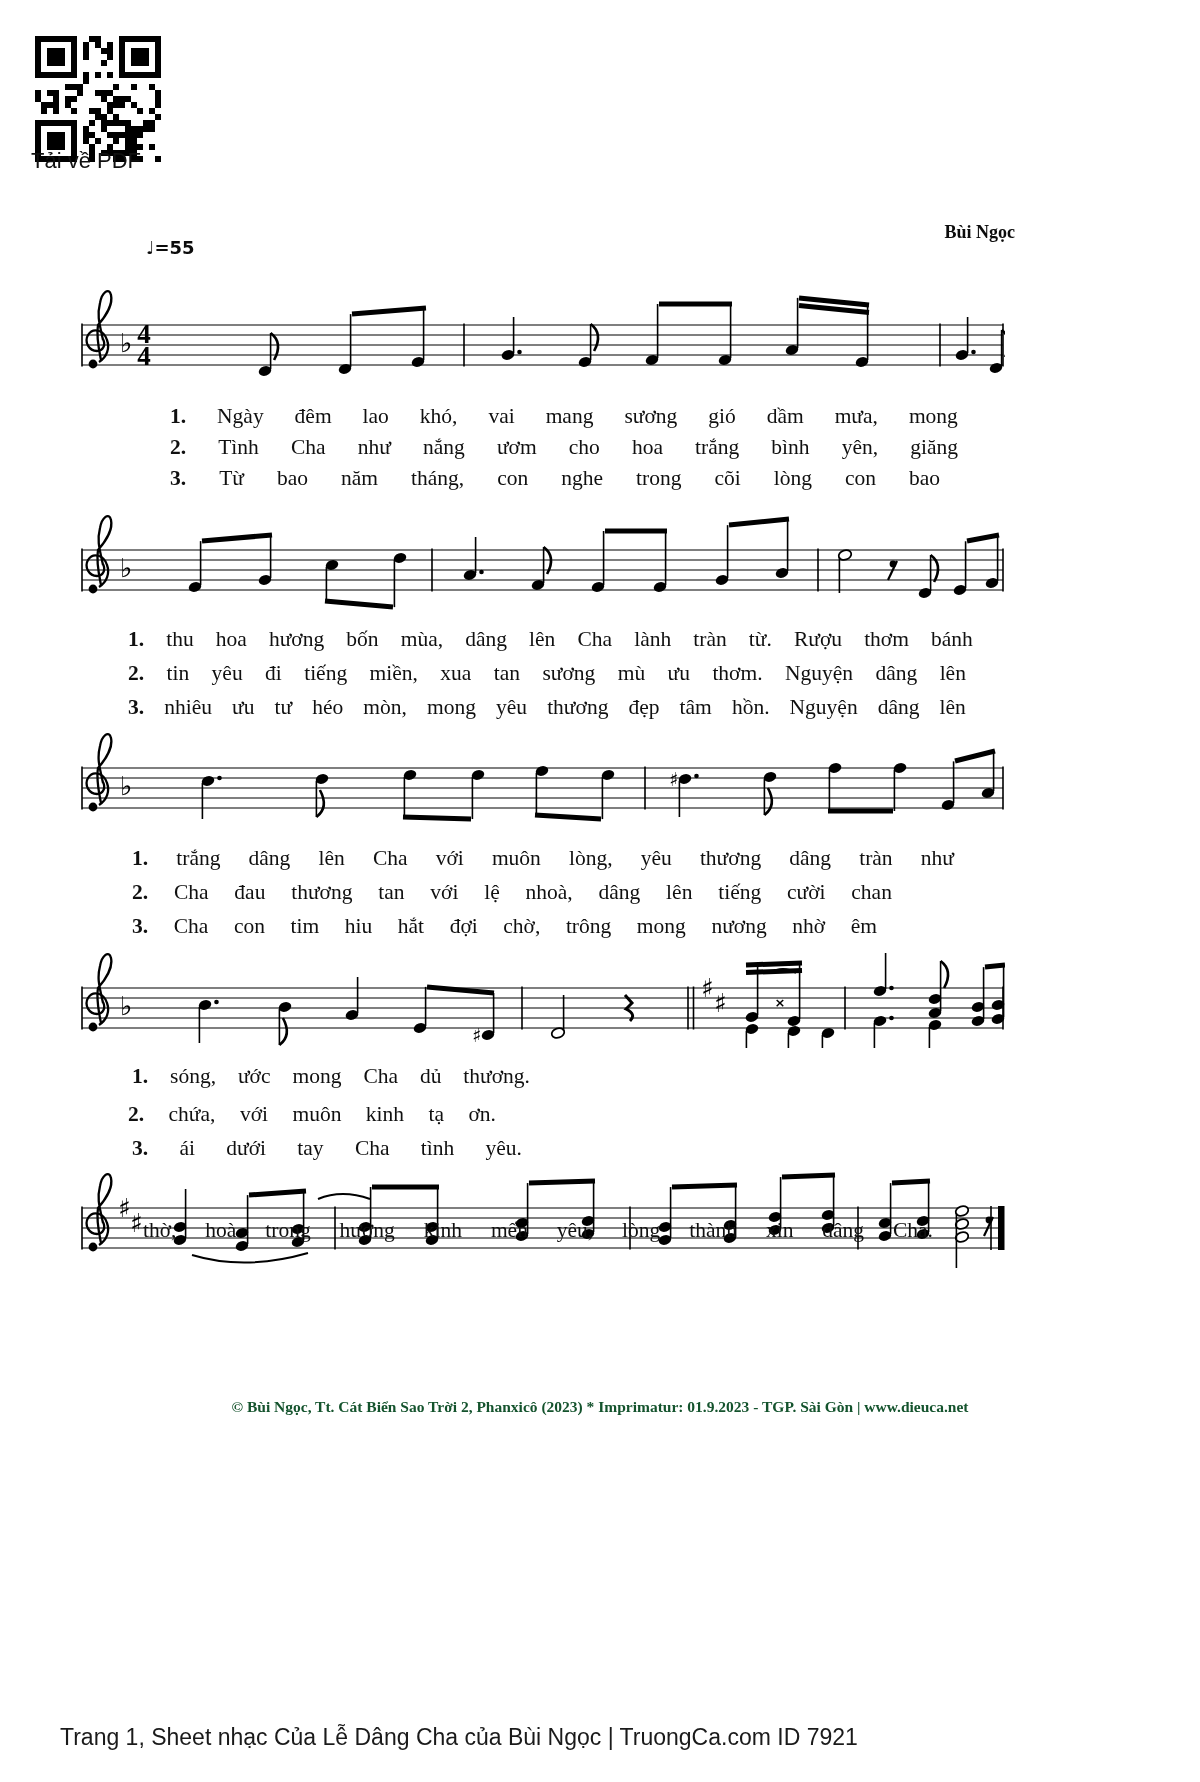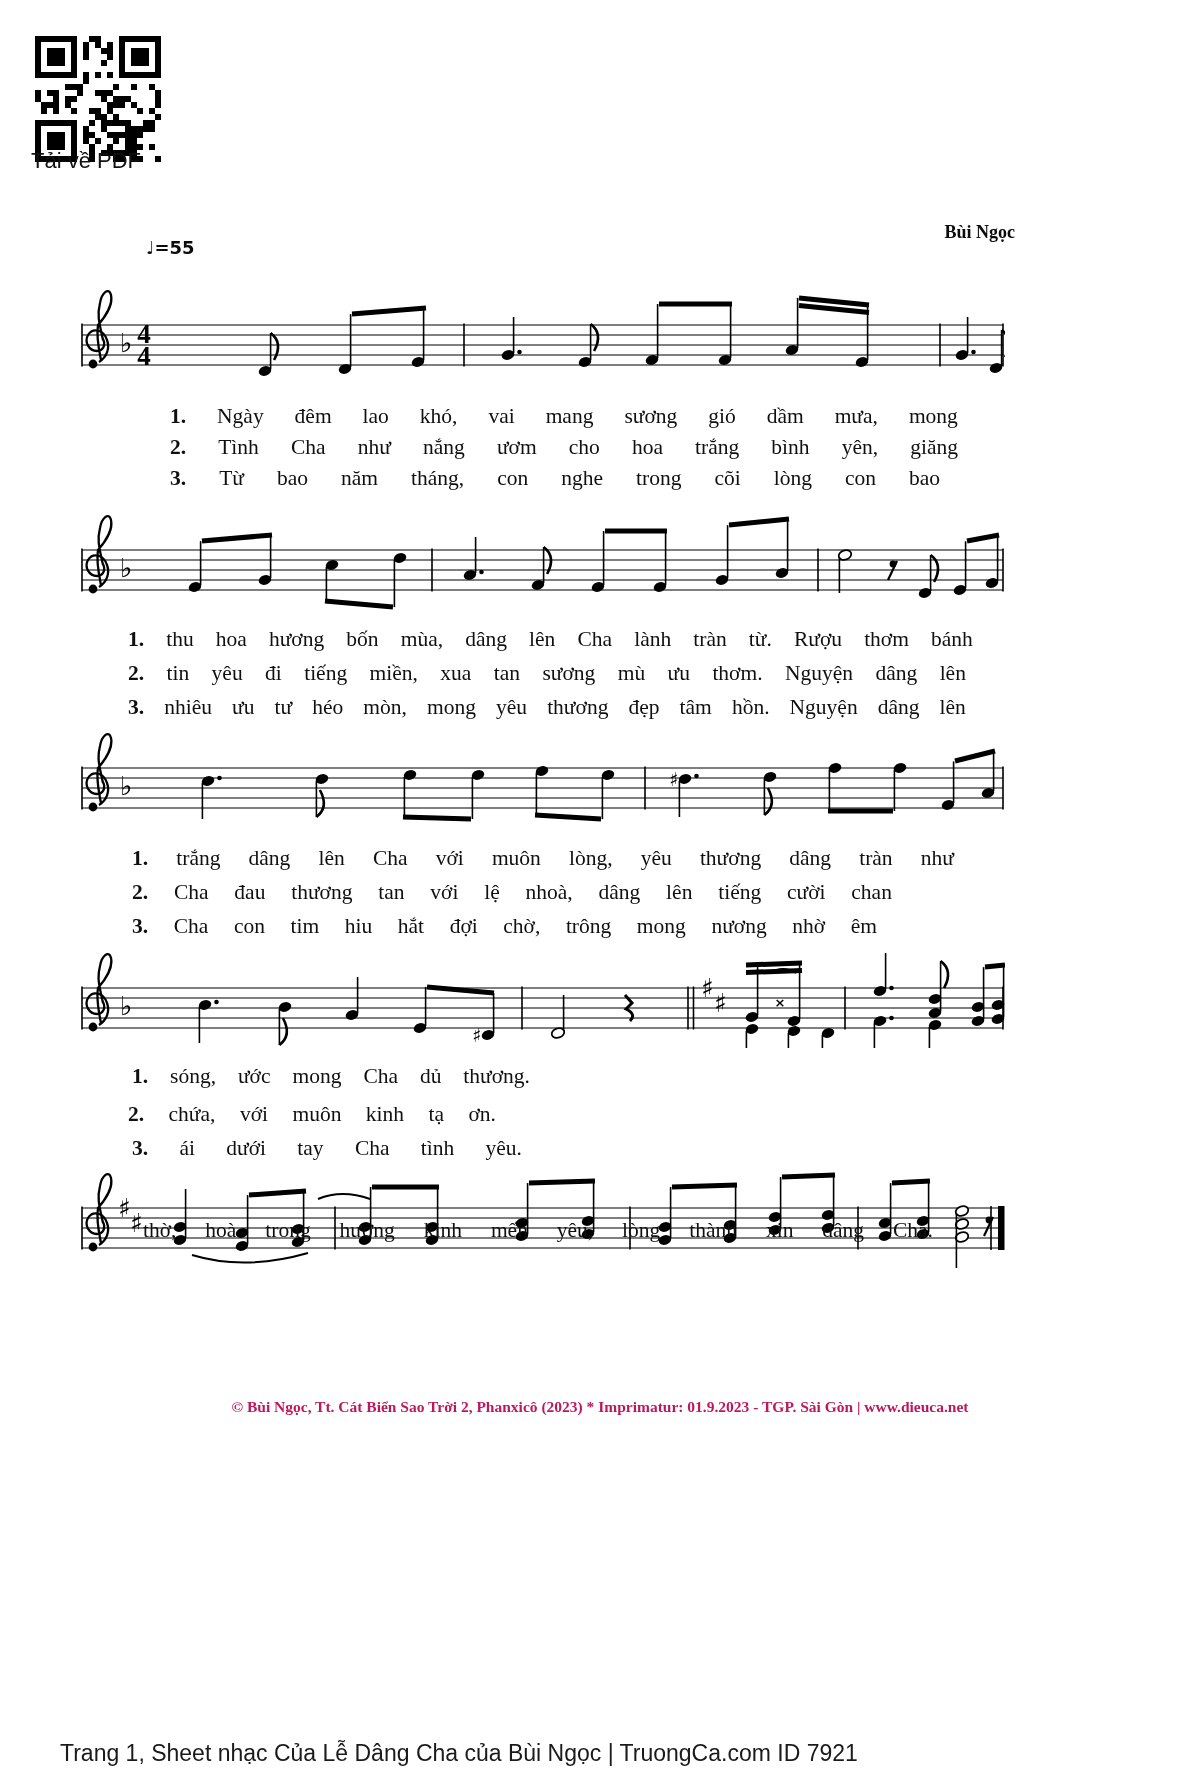--- a/index.html
+++ b/index.html
@@ -15,23 +15,23 @@
   .tempo{position:absolute;left:146px;top:229px;font-size:18px;font-weight:bold;
          font-family:"DejaVu Sans","Liberation Serif",serif;margin-top:8px;}
   .staff{position:absolute;left:80px;width:925px;height:115px;}
   .lyr{position:absolute;display:flex;justify-content:space-between;
        font-size:21.5px;line-height:1.15;white-space:nowrap;color:#101010;}
   .lyr .vnum{font-weight:bold;}
   .lyr .grpA{display:flex;justify-content:space-between;width:368px;}
   .lyr .grpB{display:flex;justify-content:space-between;width:438px;}
   .lyr .dk{font-weight:bold;text-decoration:underline;}
   .copyright{position:absolute;left:0;top:1398px;width:1200px;text-align:center;
-             font-size:15.5px;font-weight:bold;color:#be185d;}
+             font-size:15.5px;font-weight:bold;color:#14532d;}
   .footer{position:absolute;left:60px;top:1724px;font-family:"Liberation Sans",sans-serif;
-          font-size:23px;color:#1a1a1a;margin-top:16px;}
+          font-size:23px;color:#1a1a1a;}
 </style>
 </head>
 <body>
 
 <div class="page">
 
   <div class="qr-wrap">
     <svg id="qr" width="126" height="126" viewBox="0 0 21 21">
         <rect x="0" y="0" width="21" height="21" fill="#fff"></rect>
         <rect x="0" y="0" width="1" height="1" fill="#000"></rect>

